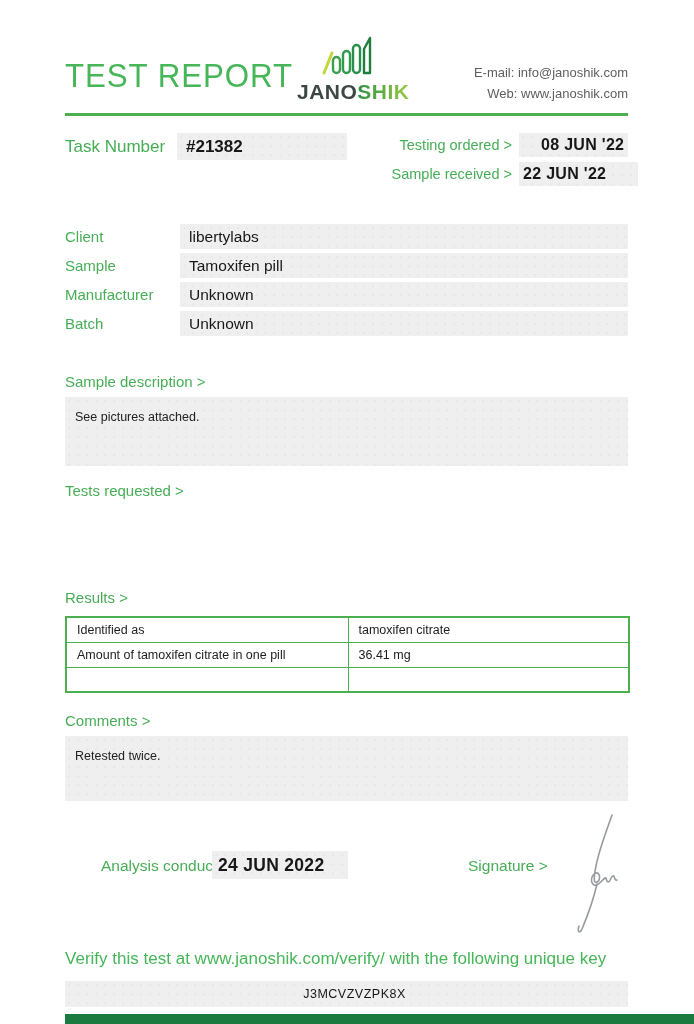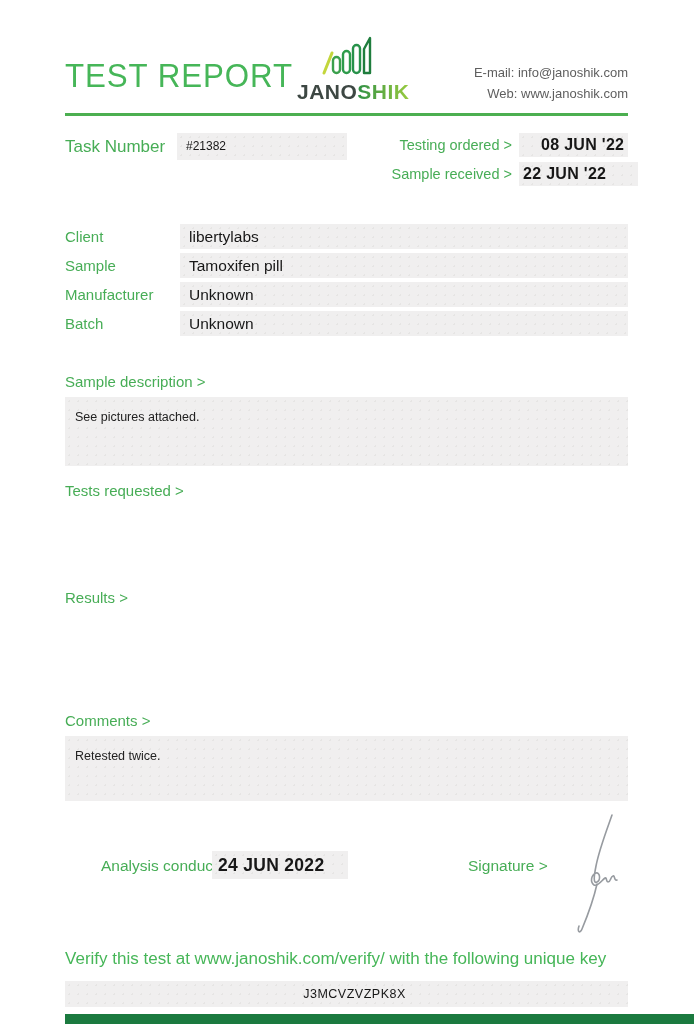--- a/index.html
+++ b/index.html
@@ -32,21 +32,21 @@
   .graybox {
     position:absolute; background:#f0efef;
     background-image:radial-gradient(#e6e5e4 1px, transparent 1px);
     background-size:9px 9px;
     color:#171717; overflow:hidden; white-space:nowrap;
   }
   .label { position:absolute; color:#47ad56; white-space:nowrap; }
 
   
   .task-label { left:65px; top:137px; font-size:17px; }
-  .task-box { left:177px; top:133px; width:170px; height:27px; line-height:27px; padding-left:9px; font-size:12px; }
+  .task-box { left:177px; top:133px; width:170px; height:27px; line-height:27px; padding-left:9px; font-size:17px;font-weight:bold; }
   .ordered-label { right:182px; top:137px; font-size:14.5px; }
   .ordered-box { left:519px; top:133px; width:109px; height:24px; line-height:24px; padding-left:22px; font-size:16px; font-weight:600; letter-spacing:.3px; }
   .received-label { right:182px; top:166px; font-size:14.5px; }
   .received-box { left:519px; top:162px; width:119px; height:24px; line-height:24px; padding-left:4px; font-size:16px; font-weight:600; letter-spacing:.3px; }
 
   
   .info-label { left:65px; font-size:15px; }
   .info-box { left:180px; width:448px; height:25px; line-height:25px; padding-left:9px; font-size:15.5px; }
 
   
@@ -117,20 +117,40 @@
 
   <div class="label info-label" style="top:315px">Batch</div>
   <div class="graybox info-box" style="top:311px">Unknown</div>
 
   <div class="label sec-heading" style="top:373px">Sample description &gt;</div>
   <div class="graybox sec-box" style="top:397px; height:69px;">See pictures attached.</div>
 
   <div class="label sec-heading" style="top:482px">Tests requested &gt;</div>
 
   <div class="label sec-heading" style="top:589px">Results &gt;</div>
+  <table class="results-table">
+    <colgroup>
+        <col style="width:282px">
+        <col style="width:281px">
+      </colgroup>
+    <tbody>
+        <tr>
+      <td>Identified as</td>
+      <td>tamoxifen citrate</td>
+    </tr>
+    <tr>
+      <td>Amount of tamoxifen citrate in one pill</td>
+      <td>36.41 mg</td>
+    </tr>
+    <tr>
+      <td></td>
+      <td></td>
+    </tr>
+  </tbody>
+    </table>
 
   <div class="label sec-heading" style="top:712px">Comments &gt;</div>
   <div class="graybox sec-box" style="top:736px; height:65px;">Retested twice.</div>
 
   <div class="label analysis-label">Analysis conducted &gt;</div>
   <div class="graybox analysis-box">24 JUN 2022</div>
 
   <div class="label signature-label">Signature &gt;</div>
   <svg class="signature-svg" width="72" height="128" viewBox="0 0 72 128">
     <path d="M59,5 C53,22 46,40 43,56 C41,66 40,74 44,72 C48,70 47,62 43,63 C38,65 37,72 41,75 C45,77 49,70 52,68 C54,67 53,72 55,72 C58,72 57,67 60,66 C62,65 61,71 64,70" fill="none" stroke="#979ba0" stroke-width="1.6" stroke-linecap="round"></path>

